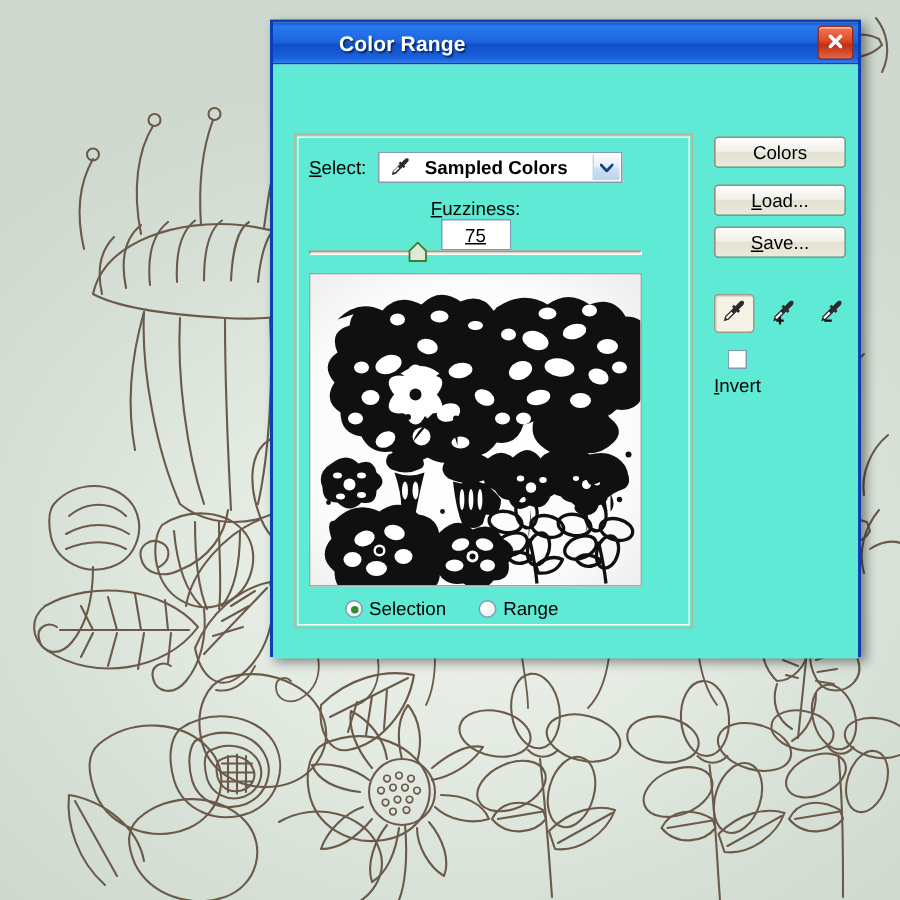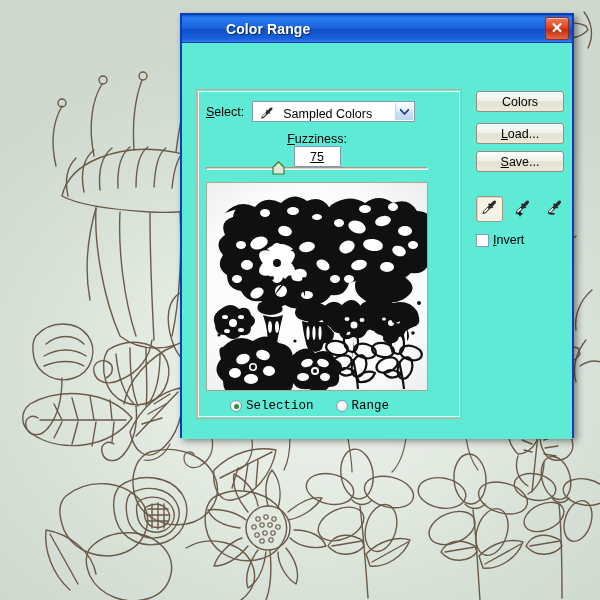--- a/index.html
+++ b/index.html
@@ -61,21 +61,21 @@
   }
 
   .row{position:absolute;display:flex;align-items:center;}
 
   .lbl{font-size:12.5px;color:#000;white-space:nowrap;}
   .lbl u{text-decoration:underline;}
 
   
   .combo{
     position:relative;background:#fff;border:1px solid #7f9db9;
-    box-sizing:border-box;display:flex;align-items:flex-end;cursor:default;
+    box-sizing:border-box;display:flex;align-items:center;cursor:default;font-weight:bold;
   }
   .combo .cval{font-size:12.5px;color:#000;padding-left:5px;white-space:nowrap;}
   .combo .arrowbox{
     position:absolute;right:1px;top:1px;bottom:1px;width:17px;
     background:linear-gradient(to bottom,#fbfcfe 0%,#e6eef8 45%,#cfe0f2 55%,#b9d3ee 100%);
     border-left:1px solid #c8d6e5;display:flex;align-items:center;justify-content:center;
   }
   .arrowbox svg{display:block;}
 
   .eyedrop-mini{margin-left:6px;margin-right:3px;display:block;}
@@ -101,21 +101,21 @@
   .previewbox svg{display:block;}
 
   
   .radios{position:absolute;left:48px;top:356px;display:flex;gap:22px;align-items:center;}
   .radio{display:flex;align-items:center;gap:4px;cursor:default;}
   .radio .dot{width:12px;height:12px;border-radius:50%;
     background:radial-gradient(circle at 38% 34%,#ffffff 0%,#f3f3f3 55%,#dfe5ee 100%);
     border:1px solid #7f9db9;box-sizing:border-box;position:relative;}
   .radio.on .dot::after{content:"";position:absolute;left:2.5px;top:2.5px;width:5px;height:5px;
     border-radius:50%;background:#2f8f2f;}
-  .radio span{font-size:12.5px;font-family:Liberation Mono, monospace;}
+  .radio span{font-size:12.5px;}
 
   
   .botrow{position:absolute;left:14px;top:388px;display:flex;align-items:center;gap:7px;}
 
   
   .rightcol{position:absolute;left:294px;top:48px;width:88px;}
   .btn{
     width:88px;height:21px;margin-bottom:7px;
     background:linear-gradient(to bottom,#fdfdfd 0%,#f1f1ea 45%,#e3e1d2 52%,#eceadb 100%);
     border:1px solid #92907c;border-radius:3px;box-sizing:border-box;
@@ -129,21 +129,21 @@
   }
   .btn.gap{margin-top:11px;justify-content:center;}
 
   .tools{position:absolute;left:294px;top:153px;display:flex;align-items:center;gap:7px;}
   .tool{width:25px;height:24px;display:flex;align-items:center;justify-content:center;cursor:default;}
   .tool.sel{
     background:#f5f3e6;border:1px solid #9c9a86;border-radius:3px;
     box-shadow:inset 1px 1px 0 rgba(0,0,0,.10);
   }
 
-  .invert{position:absolute;left:294px;top:190px;display:flex;align-items:center;gap:4px;cursor:default;}
+  .invert{position:absolute;left:294px;top:190px;display:flex;align-items:center;gap:4px;cursor:default;flex-direction:column;}
   .chk{width:13px;height:13px;background:#fff;border:1px solid #7f9db9;box-sizing:border-box;}
   .invert span{font-size:12.5px;}
 </style>
 </head>
 <body>
 
 <div id="root">
 
   <div id="bg">
     <div class="wash"></div>

